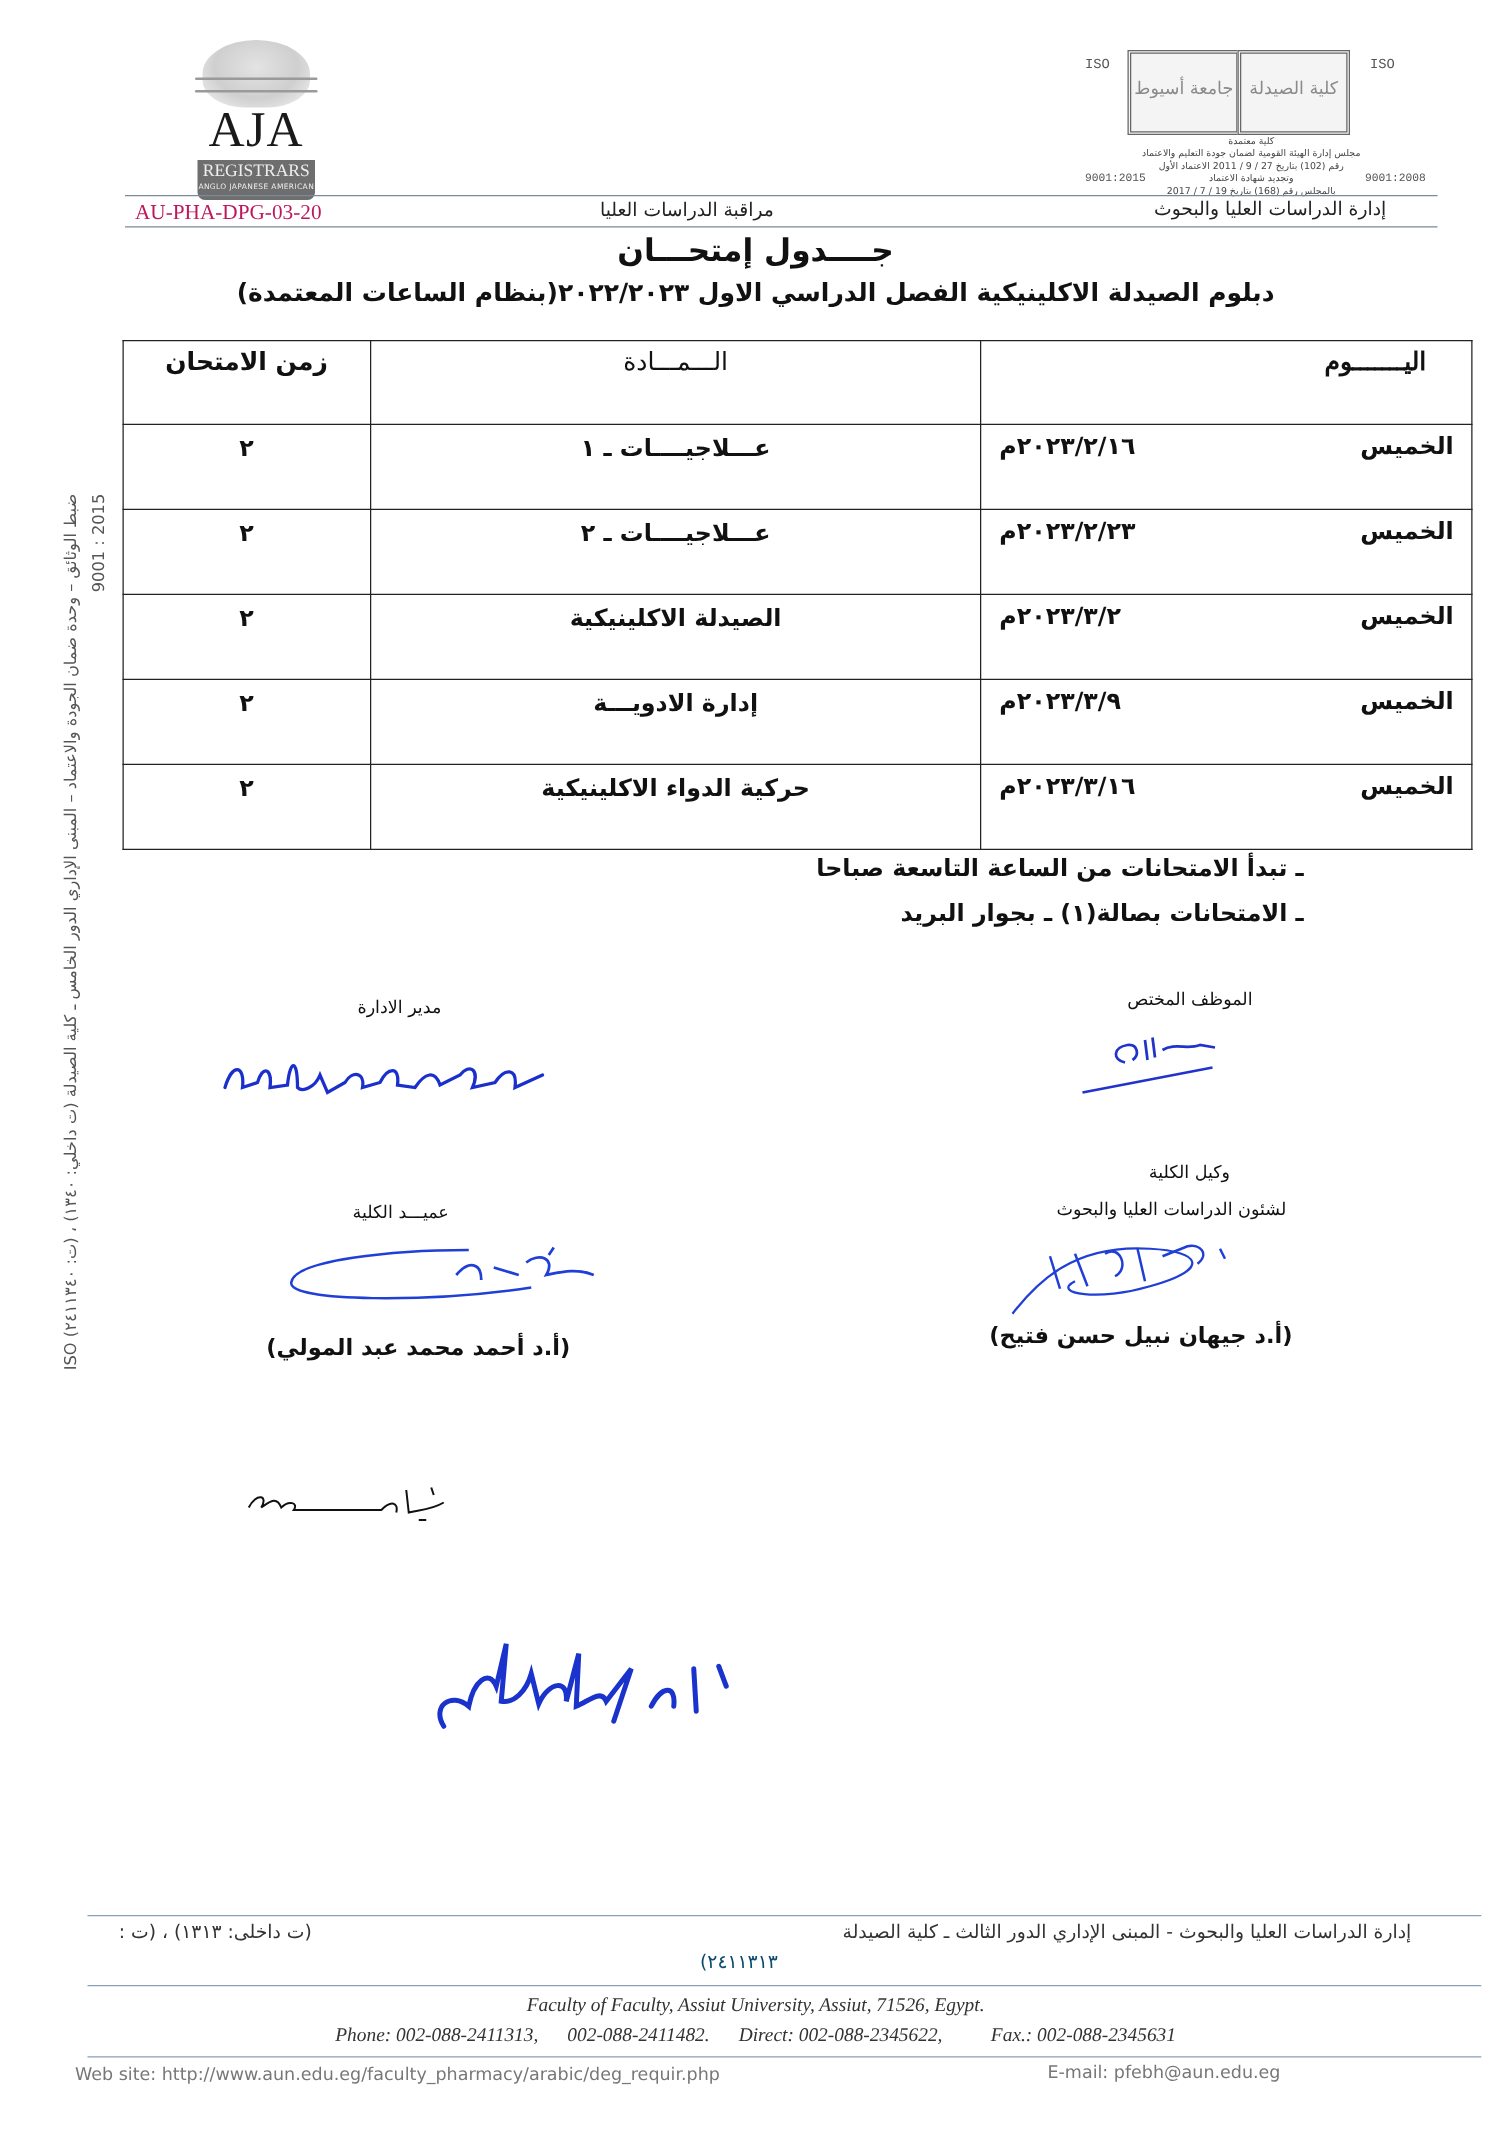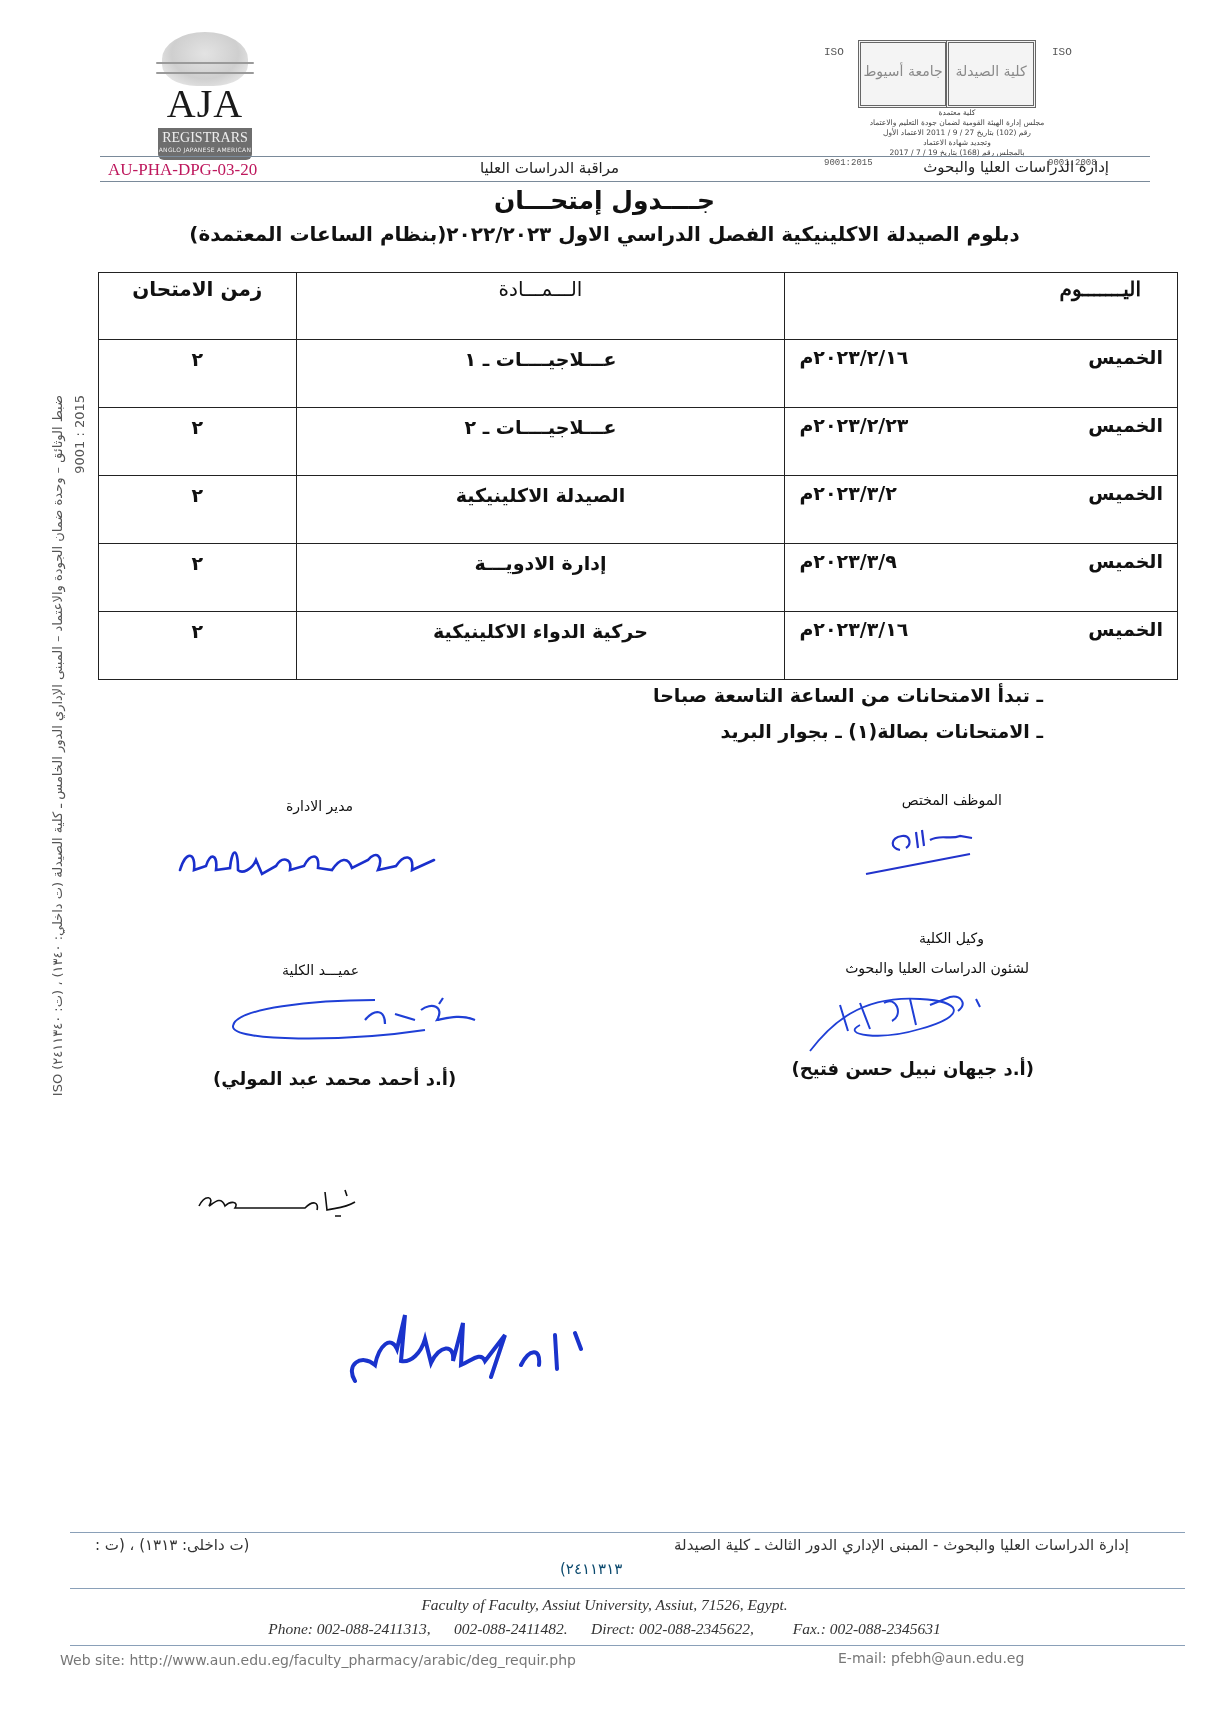--- a/index.html
+++ b/index.html
@@ -12,26 +12,26 @@
   .aja-logo { left:150px; top:28px; width:110px; height:138px; }
   .aja-globe { position:absolute; left:12px; top:4px; width:86px; height:54px; border-radius:50% 50% 40% 40%;
                background:radial-gradient(ellipse at 50% 40%, #e3e3e3 0%, #cfcfcf 55%, #f5f5f5 100%); }
   .aja-globe::before, .aja-globe::after { content:""; position:absolute; left:-6px; right:-6px; height:2px; background:#9a9a9a; border-radius:2px; }
   .aja-globe::before { top:30px; } .aja-globe::after { top:40px; }
   .aja-text { position:absolute; left:0; width:110px; top:56px; text-align:center; font-family:"Liberation Serif", serif; font-size:40px; letter-spacing:1px; color:#1a1a1a; line-height:40px; }
   .aja-band { position:absolute; left:8px; width:94px; top:100px; height:32px; background:#6e6e6e; border-radius:0 0 6px 6px; text-align:center; color:#eee; }
   .aja-band .r { font-family:"Liberation Serif", serif; font-size:14px; line-height:16px; padding-top:2px; }
   .aja-band .s { font-size:6px; line-height:8px; letter-spacing:.3px; }
 
-  .uni-logo { left:796px; top:30px; width:310px; height:124px; font-size:9px; color:#555; }
+  .uni-logo { left:840px; top:30px; width:310px; height:124px; font-size:9px; color:#555; }
   .iso { position:absolute; top:16px; font-family:"Liberation Mono", monospace; font-size:11px; color:#555; }
   .uni-box { position:absolute; top:10px; width:84px; height:62px; border:3px double #666; background:#f4f4f4; }
   .uni-box span { display:block; text-align:center; font-size:14px; color:#8a8a8a; padding-top:20px; }
   .uni-cap { position:absolute; left:56px; width:210px; top:78px; text-align:center; font-size:7.5px; line-height:10px; color:#444; }
-  .iso-num { position:absolute; top:108px; font-family:"Liberation Mono", monospace; font-size:9px; color:#555;margin-top:20px; }
+  .iso-num { position:absolute; top:108px; font-family:"Liberation Mono", monospace; font-size:9px; color:#555; }
 
   
   .hdr-line { left:100px; width:1050px; height:1px; background:#7a8a9a; }
   .hdr-code { left:108px; top:160px; font-family:"Liberation Serif", serif; font-size:17px; color:#be185d; }
   .hdr-mid { left:480px; top:159px; font-size:15px; color:#222; }
   .hdr-right { right:100px; top:158px; font-size:15px; color:#222; }
 
   .title { left:0; width:1209px; top:186px; text-align:center; font-size:25px; font-weight:bold; color:#111; }
   .subtitle { left:0; width:1209px; top:222px; text-align:center; font-size:20px; font-weight:bold; color:#111; }
 

